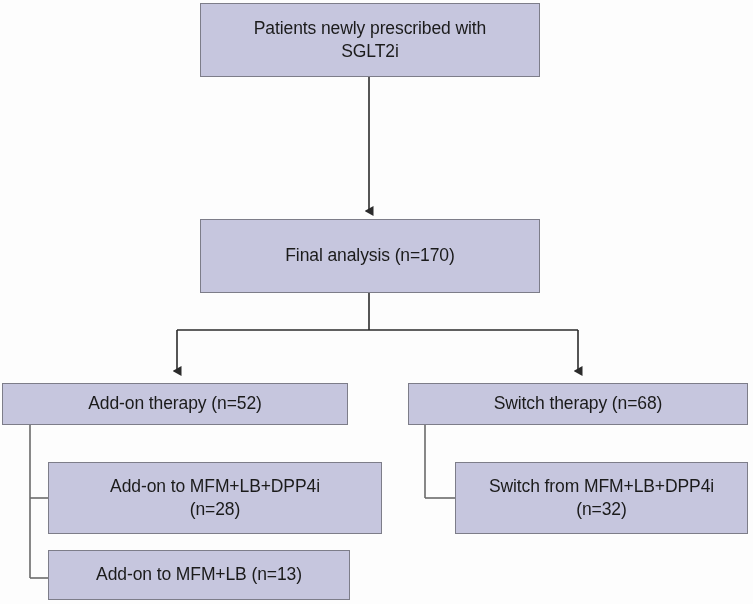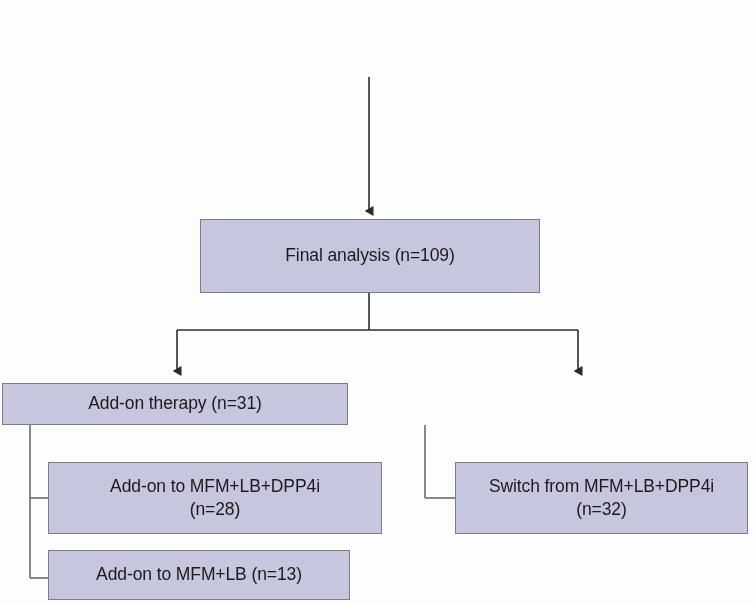--- a/index.html
+++ b/index.html
@@ -83,29 +83,36 @@
       <line x1="30" y1="498" x2="48" y2="498" stroke="#6a6a6a" stroke-width="1.6"></line>
       <line x1="30" y1="578" x2="48" y2="578" stroke="#6a6a6a" stroke-width="1.6"></line>
     </g>
 
     <g>
       <line x1="425" y1="425" x2="425" y2="498" stroke="#6a6a6a" stroke-width="1.6"></line>
       <line x1="425" y1="498" x2="455" y2="498" stroke="#6a6a6a" stroke-width="1.6"></line>
     </g>
   </svg>
 
+  <div class="node-box" id="node-source">
+    <span class="node-label">Patients newly prescribed with
+SGLT2i</span>
+  </div>
 
   <div class="node-box" id="node-final">
-    <span class="node-label">Final analysis (n=109)</span>
+    <span class="node-label">Final analysis (n=170)</span>
   </div>
 
   <div class="node-box" id="node-addon">
-    <span class="node-label">Add-on therapy (n=31)</span>
+    <span class="node-label">Add-on therapy (n=52)</span>
   </div>
 
+  <div class="node-box" id="node-switch">
+    <span class="node-label">Switch therapy (n=68)</span>
+  </div>
 
   <div class="node-box" id="node-addon-dpp4i">
     <span class="node-label">Add-on to MFM+LB+DPP4i
 (n=28)</span>
   </div>
 
   <div class="node-box" id="node-addon-mfmlb">
     <span class="node-label">Add-on to MFM+LB (n=13)</span>
   </div>
 

